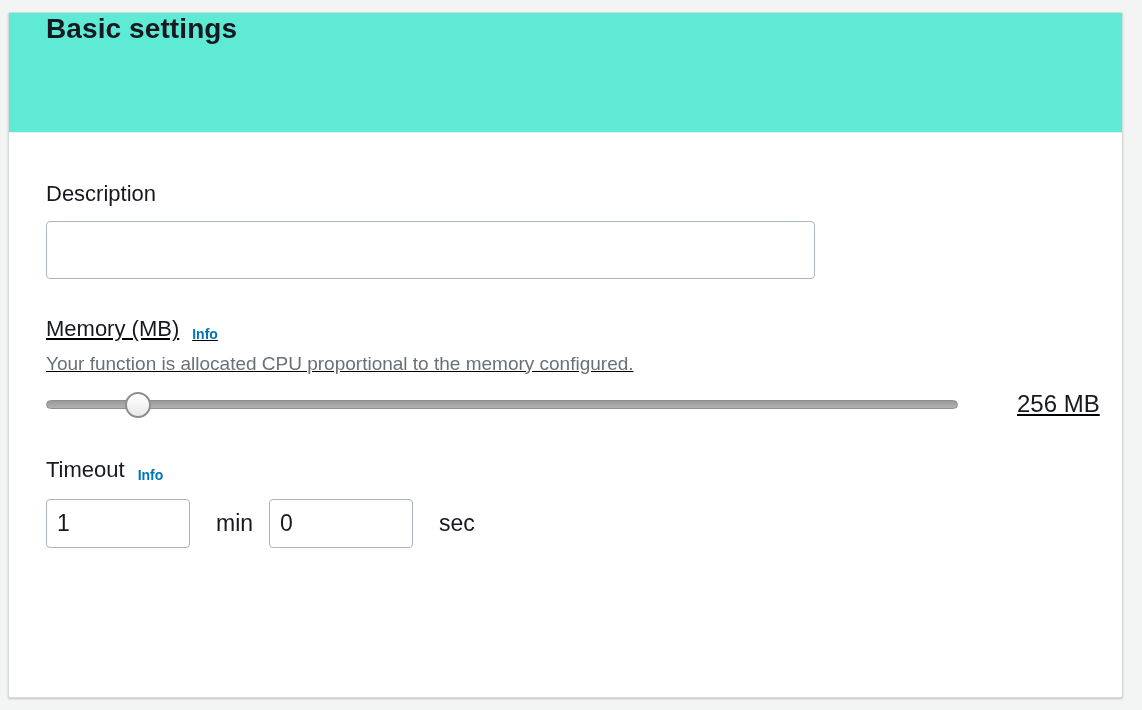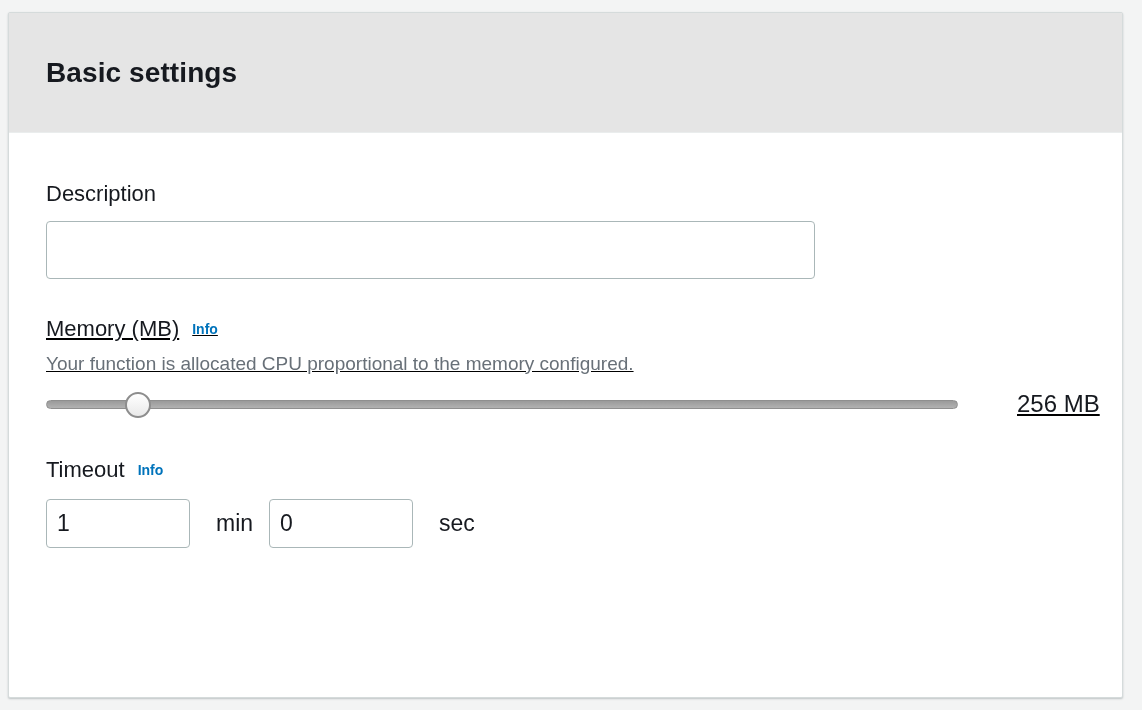--- a/index.html
+++ b/index.html
@@ -23,25 +23,24 @@
     height: 686px;
     background: #ffffff;
     border: 1px solid #d5dbdb;
     border-radius: 2px;
     box-sizing: border-box;
     box-shadow: 0 1px 2px rgba(0,28,36,0.22);
   }
 
   .panel-header {
     height: 120px;
-    background: #e5e5e5;
+    background: #5eead4;
     border-bottom: 1px solid #eaeded;
     box-sizing: border-box;
     display: flex;
-    align-items: center;
     padding-left: 37px;
   }
 
   .panel-title {
     font-size: 28px;
     font-weight: bold;
     color: #16191f;
     letter-spacing: 0.1px;
   }
 
@@ -51,21 +50,21 @@
 
   .form-field {
     margin-bottom: 0;
   }
 
   .field-label {
     font-size: 22px;
     color: #16191f;
     line-height: 1.2;
     display: flex;
-    align-items: center;
+    align-items: flex-end;
     gap: 13px;
   }
 
   .info-link {
     font-size: 14px;
     font-weight: bold;
     color: #0073bb;
     cursor: pointer;
     text-decoration: none;
   }

